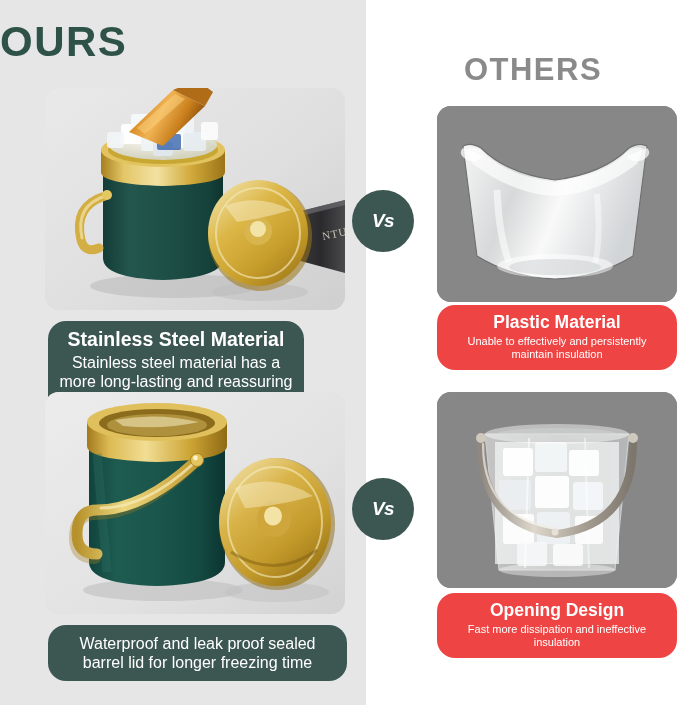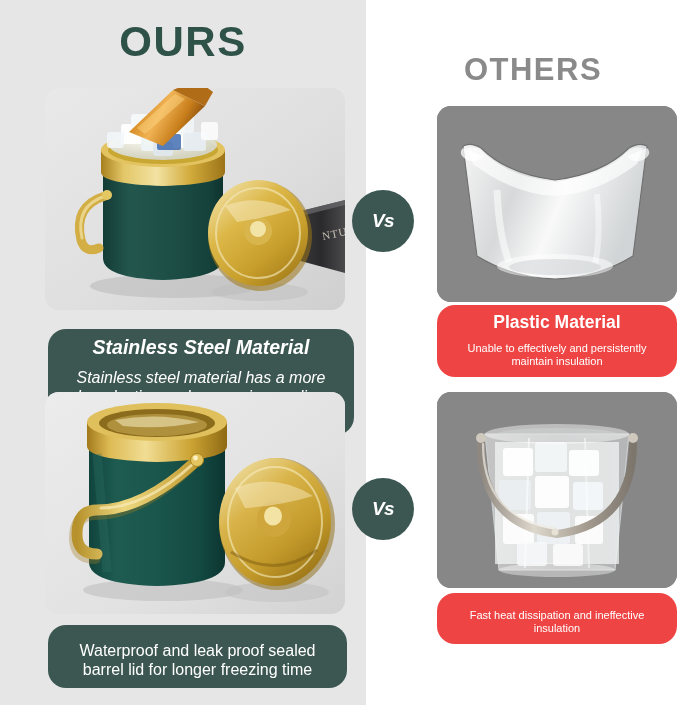--- a/index.html
+++ b/index.html
@@ -28,21 +28,21 @@
   }
 
   
   .heading {
     position: absolute;
     font-weight: bold;
     letter-spacing: 1.5px;
   }
   .heading-ours {
     left: 0; top: 18px; width: 366px;
-    text-align: center;
+    text-align: left;
     font-size: 42px;
     color: #2f5248;
   }
   .heading-others {
     left: 366px; top: 52px; width: 313px;
     text-align: center;
     font-size: 31px;
     color: #8a8a8a;
     padding-left: 21px;
   }
@@ -73,24 +73,24 @@
   .caption-others{ background: #ef4444; }
 
   .caption-title {
     display: block;
     font-weight: bold;
     line-height: 1.18;
   }
   .caption-sub {
     display: block;
     line-height: 1.2;
-    margin-top: 9px;
-  }
-
-  #ours-caption-1 { left: 48px; top: 329px; width: 306px; font-style: italic; }
+    margin-top: 2px;
+  }
+
+  #ours-caption-1 { left: 48px; top: 321px; width: 256px; }
   #ours-caption-2 { left: 48px; top: 625px; width: 299px; }
   #ours-caption-1 .caption-title,
   #ours-caption-2 .caption-title { font-size: 19.5px; }
   #ours-caption-1 .caption-sub,
   #ours-caption-2 .caption-sub { font-size: 16px; }
 
   #others-caption-1 { left: 437px; top: 305px; width: 240px; }
   #others-caption-2 { left: 437px; top: 593px; width: 240px; }
   #others-caption-1 .caption-title,
   #others-caption-2 .caption-title { font-size: 17.5px; }
@@ -387,19 +387,20 @@
         <circle cx="44" cy="46" r="5" fill="#cfc8bd"></circle>
         <circle cx="196" cy="46" r="5" fill="#cfc8bd"></circle>
         <circle cx="118" cy="140" r="3.5" fill="#e6e0d5"></circle>
       </g>
 
       <ellipse cx="120" cy="178" rx="58" ry="7" fill="#ffffff" opacity="0.4"></ellipse>
     </svg>
   </div>
 
   <div class="caption caption-others" id="others-caption-2">
-    <span class="caption-sub">Fast heat dissipation and ineffective insulation</span>
+    <span class="caption-title">Opening Design</span>
+    <span class="caption-sub">Fast more dissipation and ineffective insulation</span>
   </div>
 
   <div class="vs-badge" id="vs-badge-1">Vs</div>
   <div class="vs-badge" id="vs-badge-2">Vs</div>
 
 </div>
 
 </body></html>

